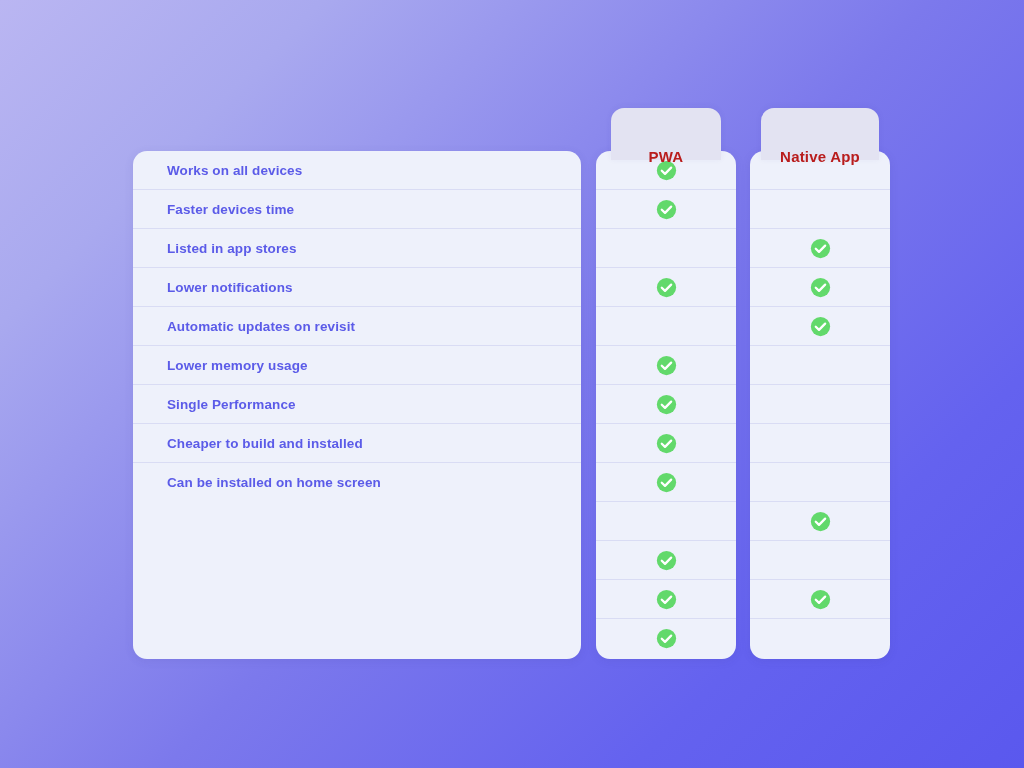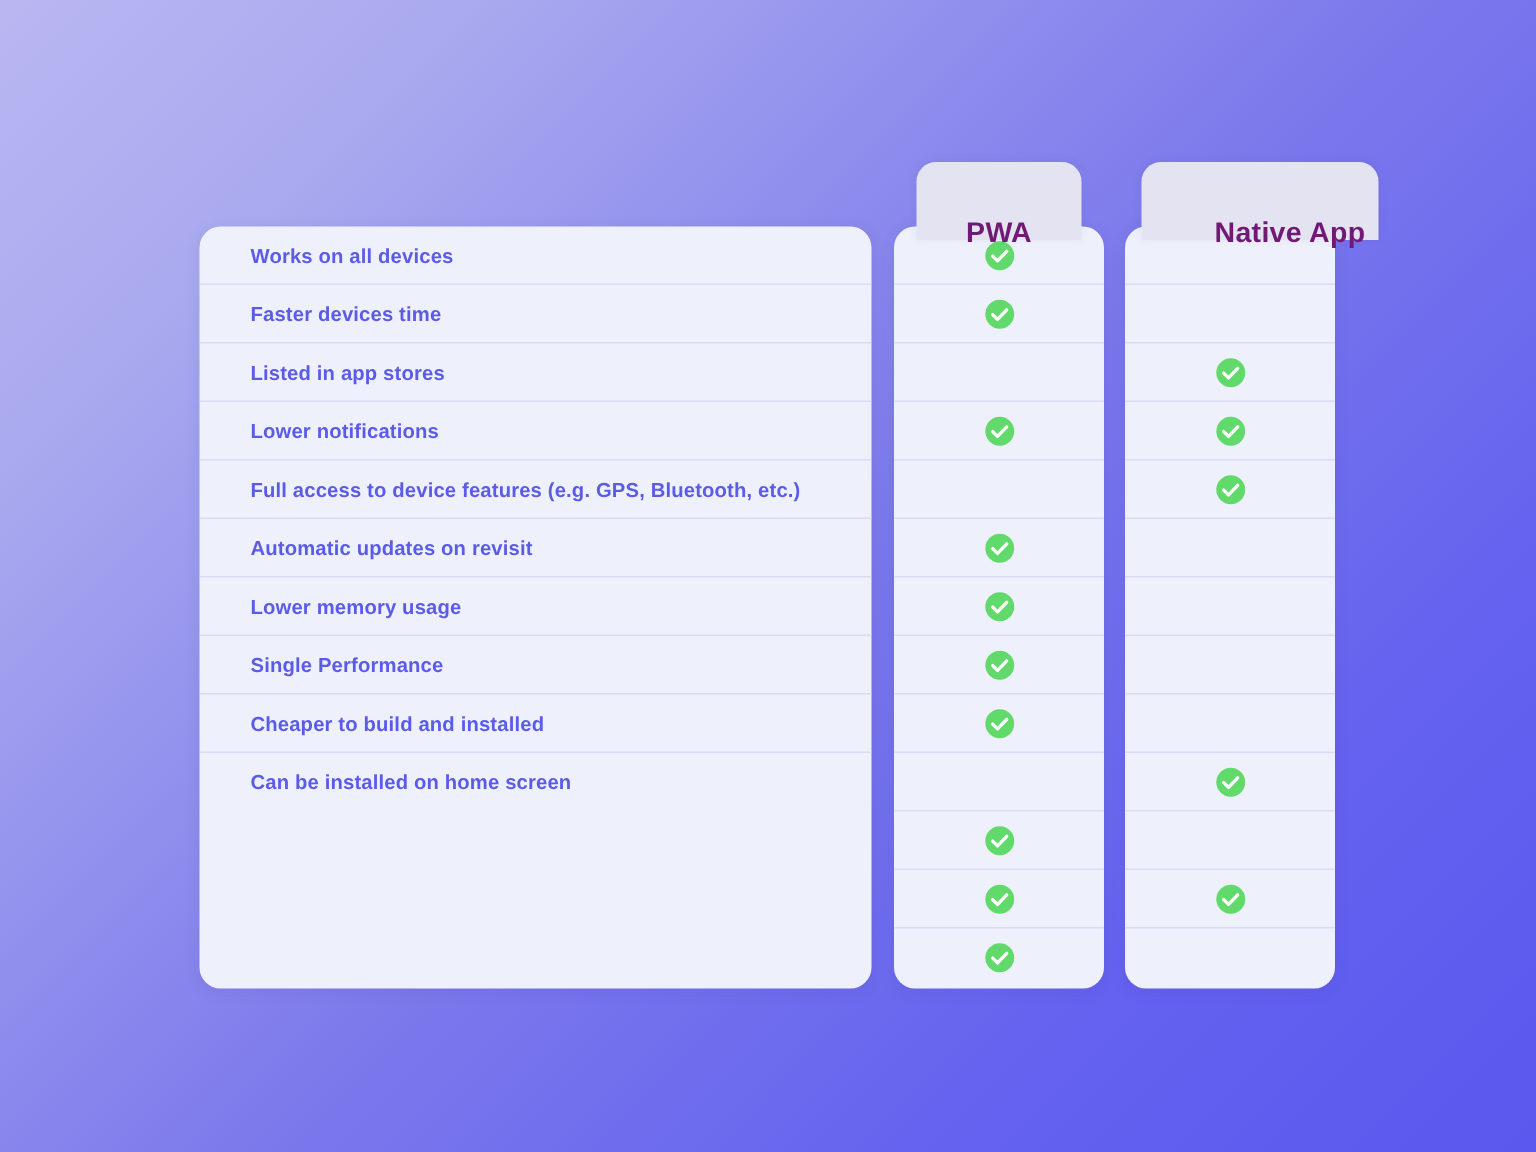--- a/index.html
+++ b/index.html
@@ -93,26 +93,25 @@
   }
   .hdr-pwa {
     left: 611px;
     top: 108px;
     width: 110px;
   }
   .hdr-native {
     left: 761px;
     top: 108px;
     width: 118px;
-    padding-left: 40px;
   }
   .column-header-label {
-    font-size: 19px;
+    font-size: 15px;
     font-weight: bold;
-    color: #701a75;
+    color: #b91c1c;
     letter-spacing: 0.2px;
     margin-top: 44px;
   }
 
   
   .check-icon {
     width: 21px;
     height: 21px;
     display: block;
   }
@@ -133,23 +132,20 @@
         <div class="feature-row">
           <span class="feature-label">Faster devices time</span>
         </div>
         <div class="feature-row">
           <span class="feature-label">Listed in app stores</span>
         </div>
         <div class="feature-row">
           <span class="feature-label">Lower notifications</span>
         </div>
         <div class="feature-row">
-          <span class="feature-label">Full access to device features (e.g. GPS, Bluetooth, etc.)</span>
-        </div>
-        <div class="feature-row">
           <span class="feature-label">Automatic updates on revisit</span>
         </div>
         <div class="feature-row">
           <span class="feature-label">Lower memory usage</span>
         </div>
         <div class="feature-row">
           <span class="feature-label">Single Performance</span>
         </div>
         <div class="feature-row">
           <span class="feature-label">Cheaper to build and installed</span>

